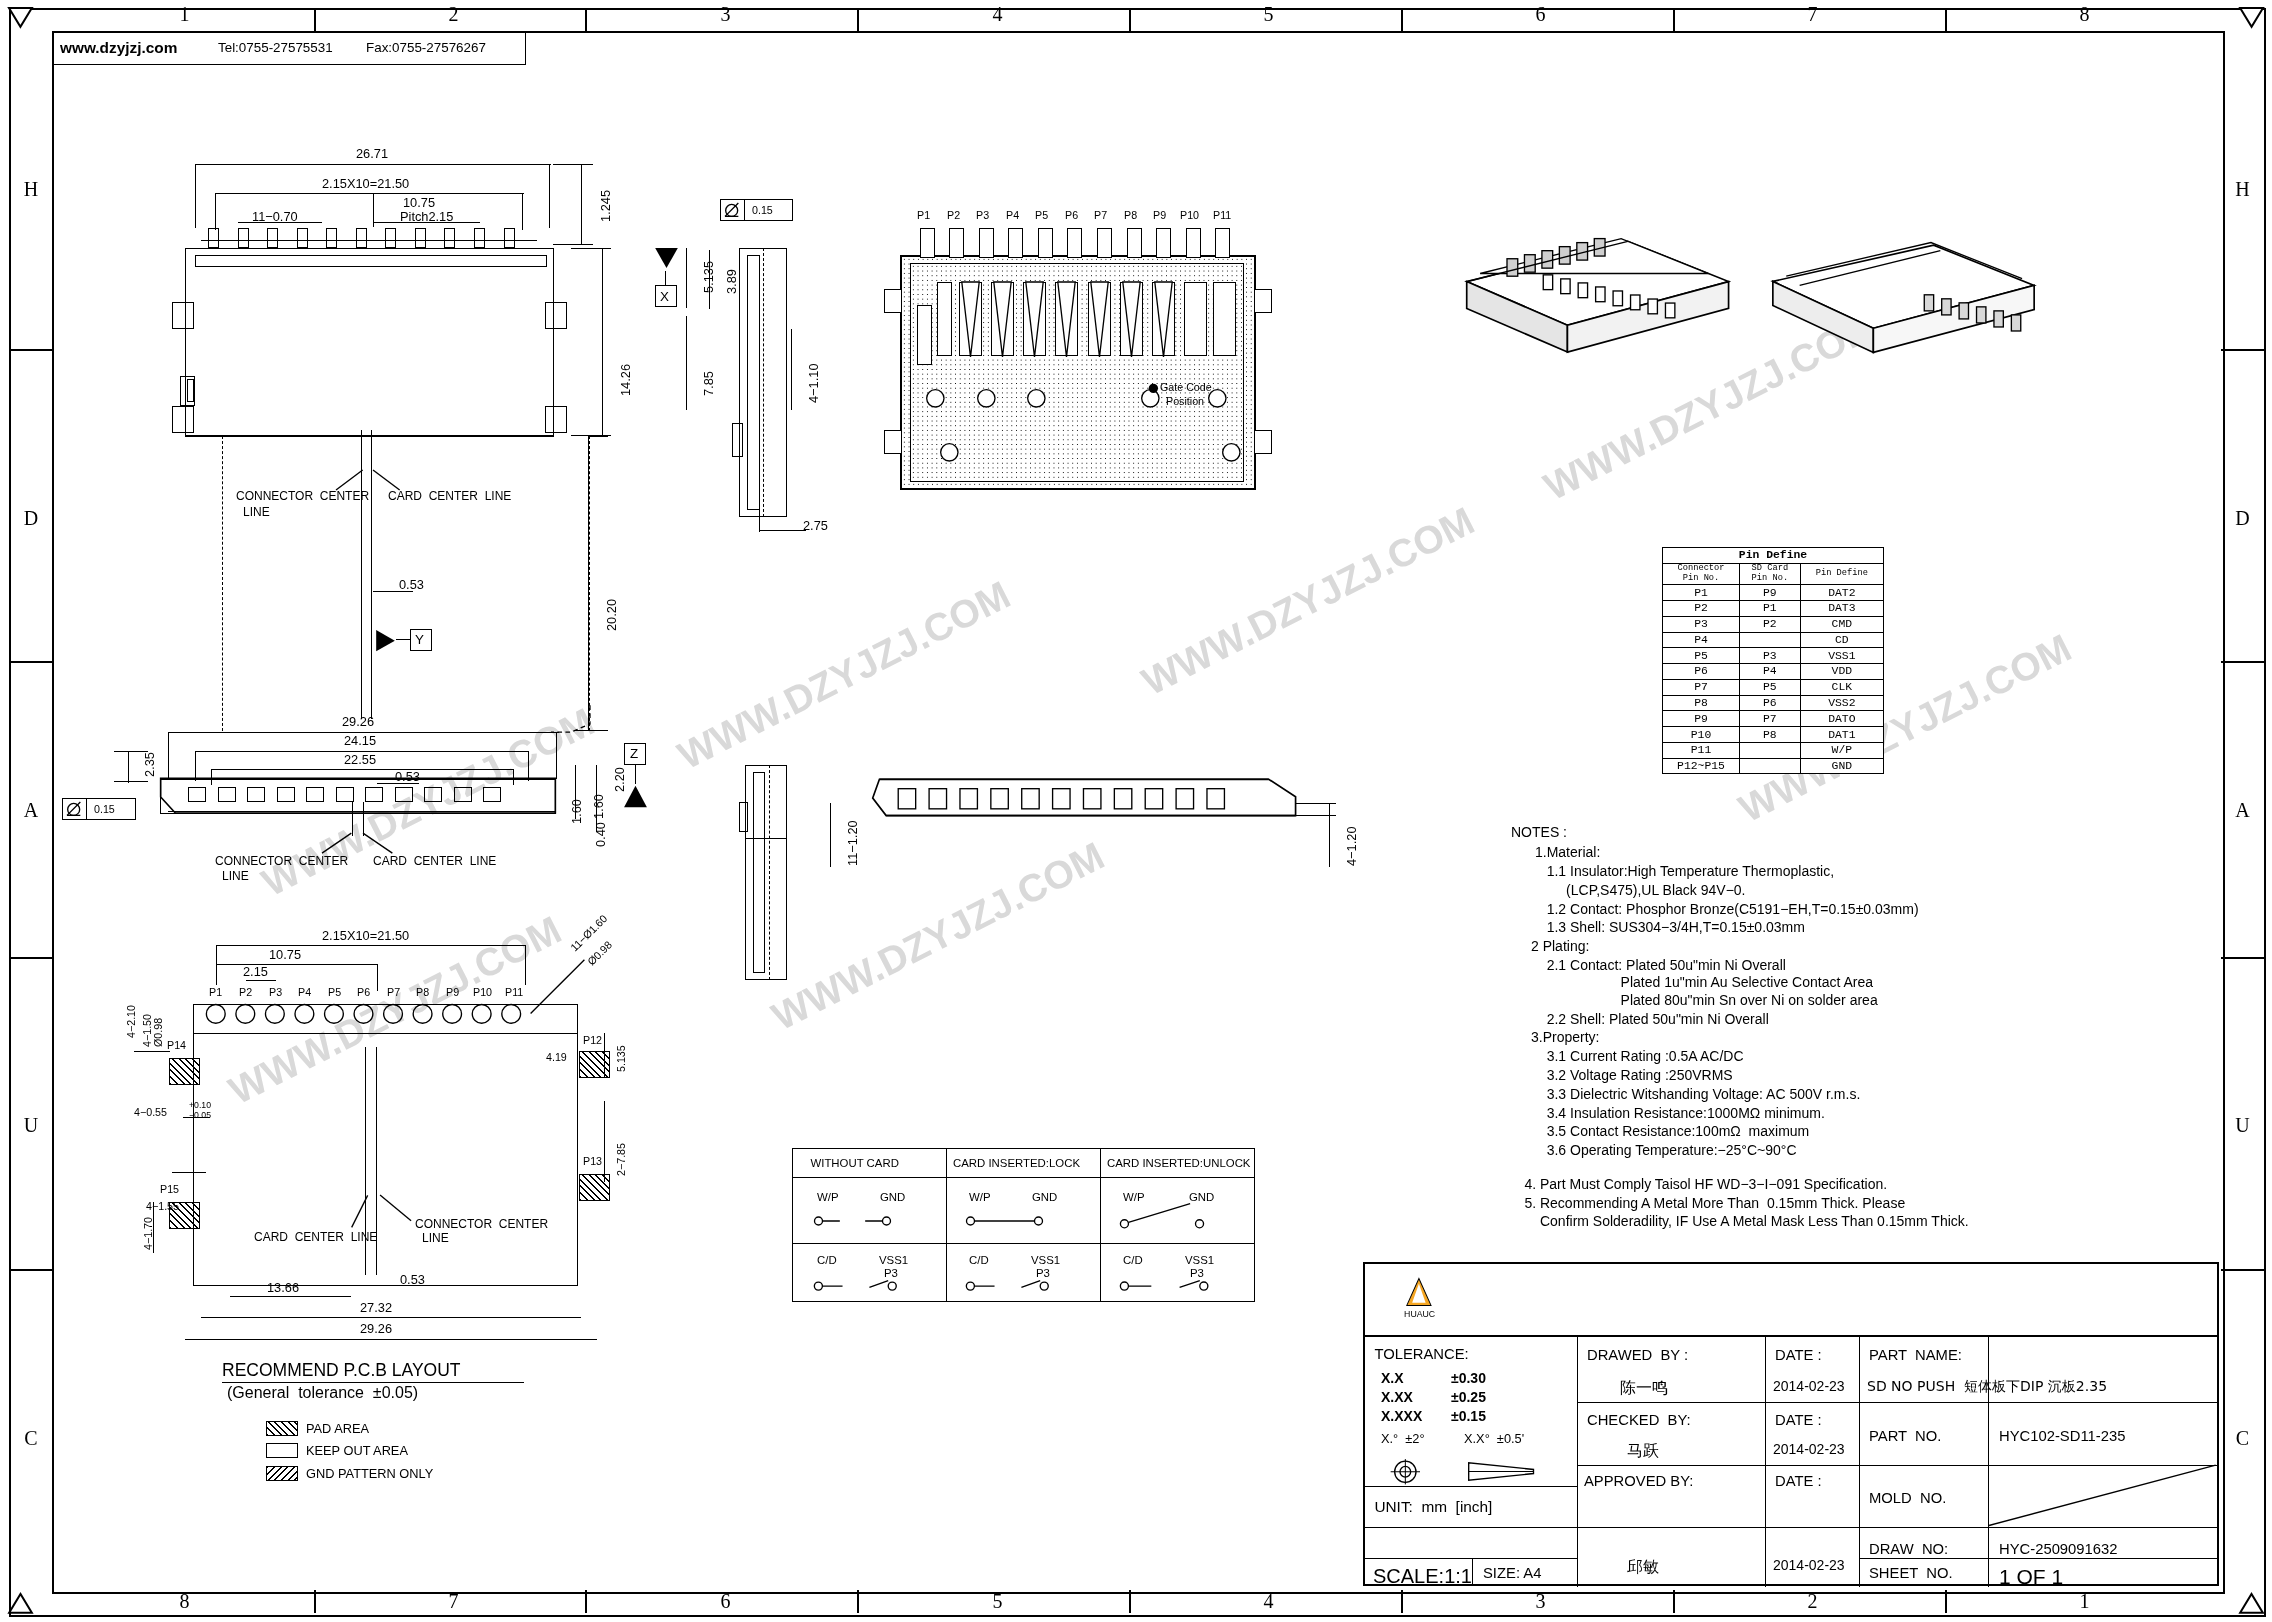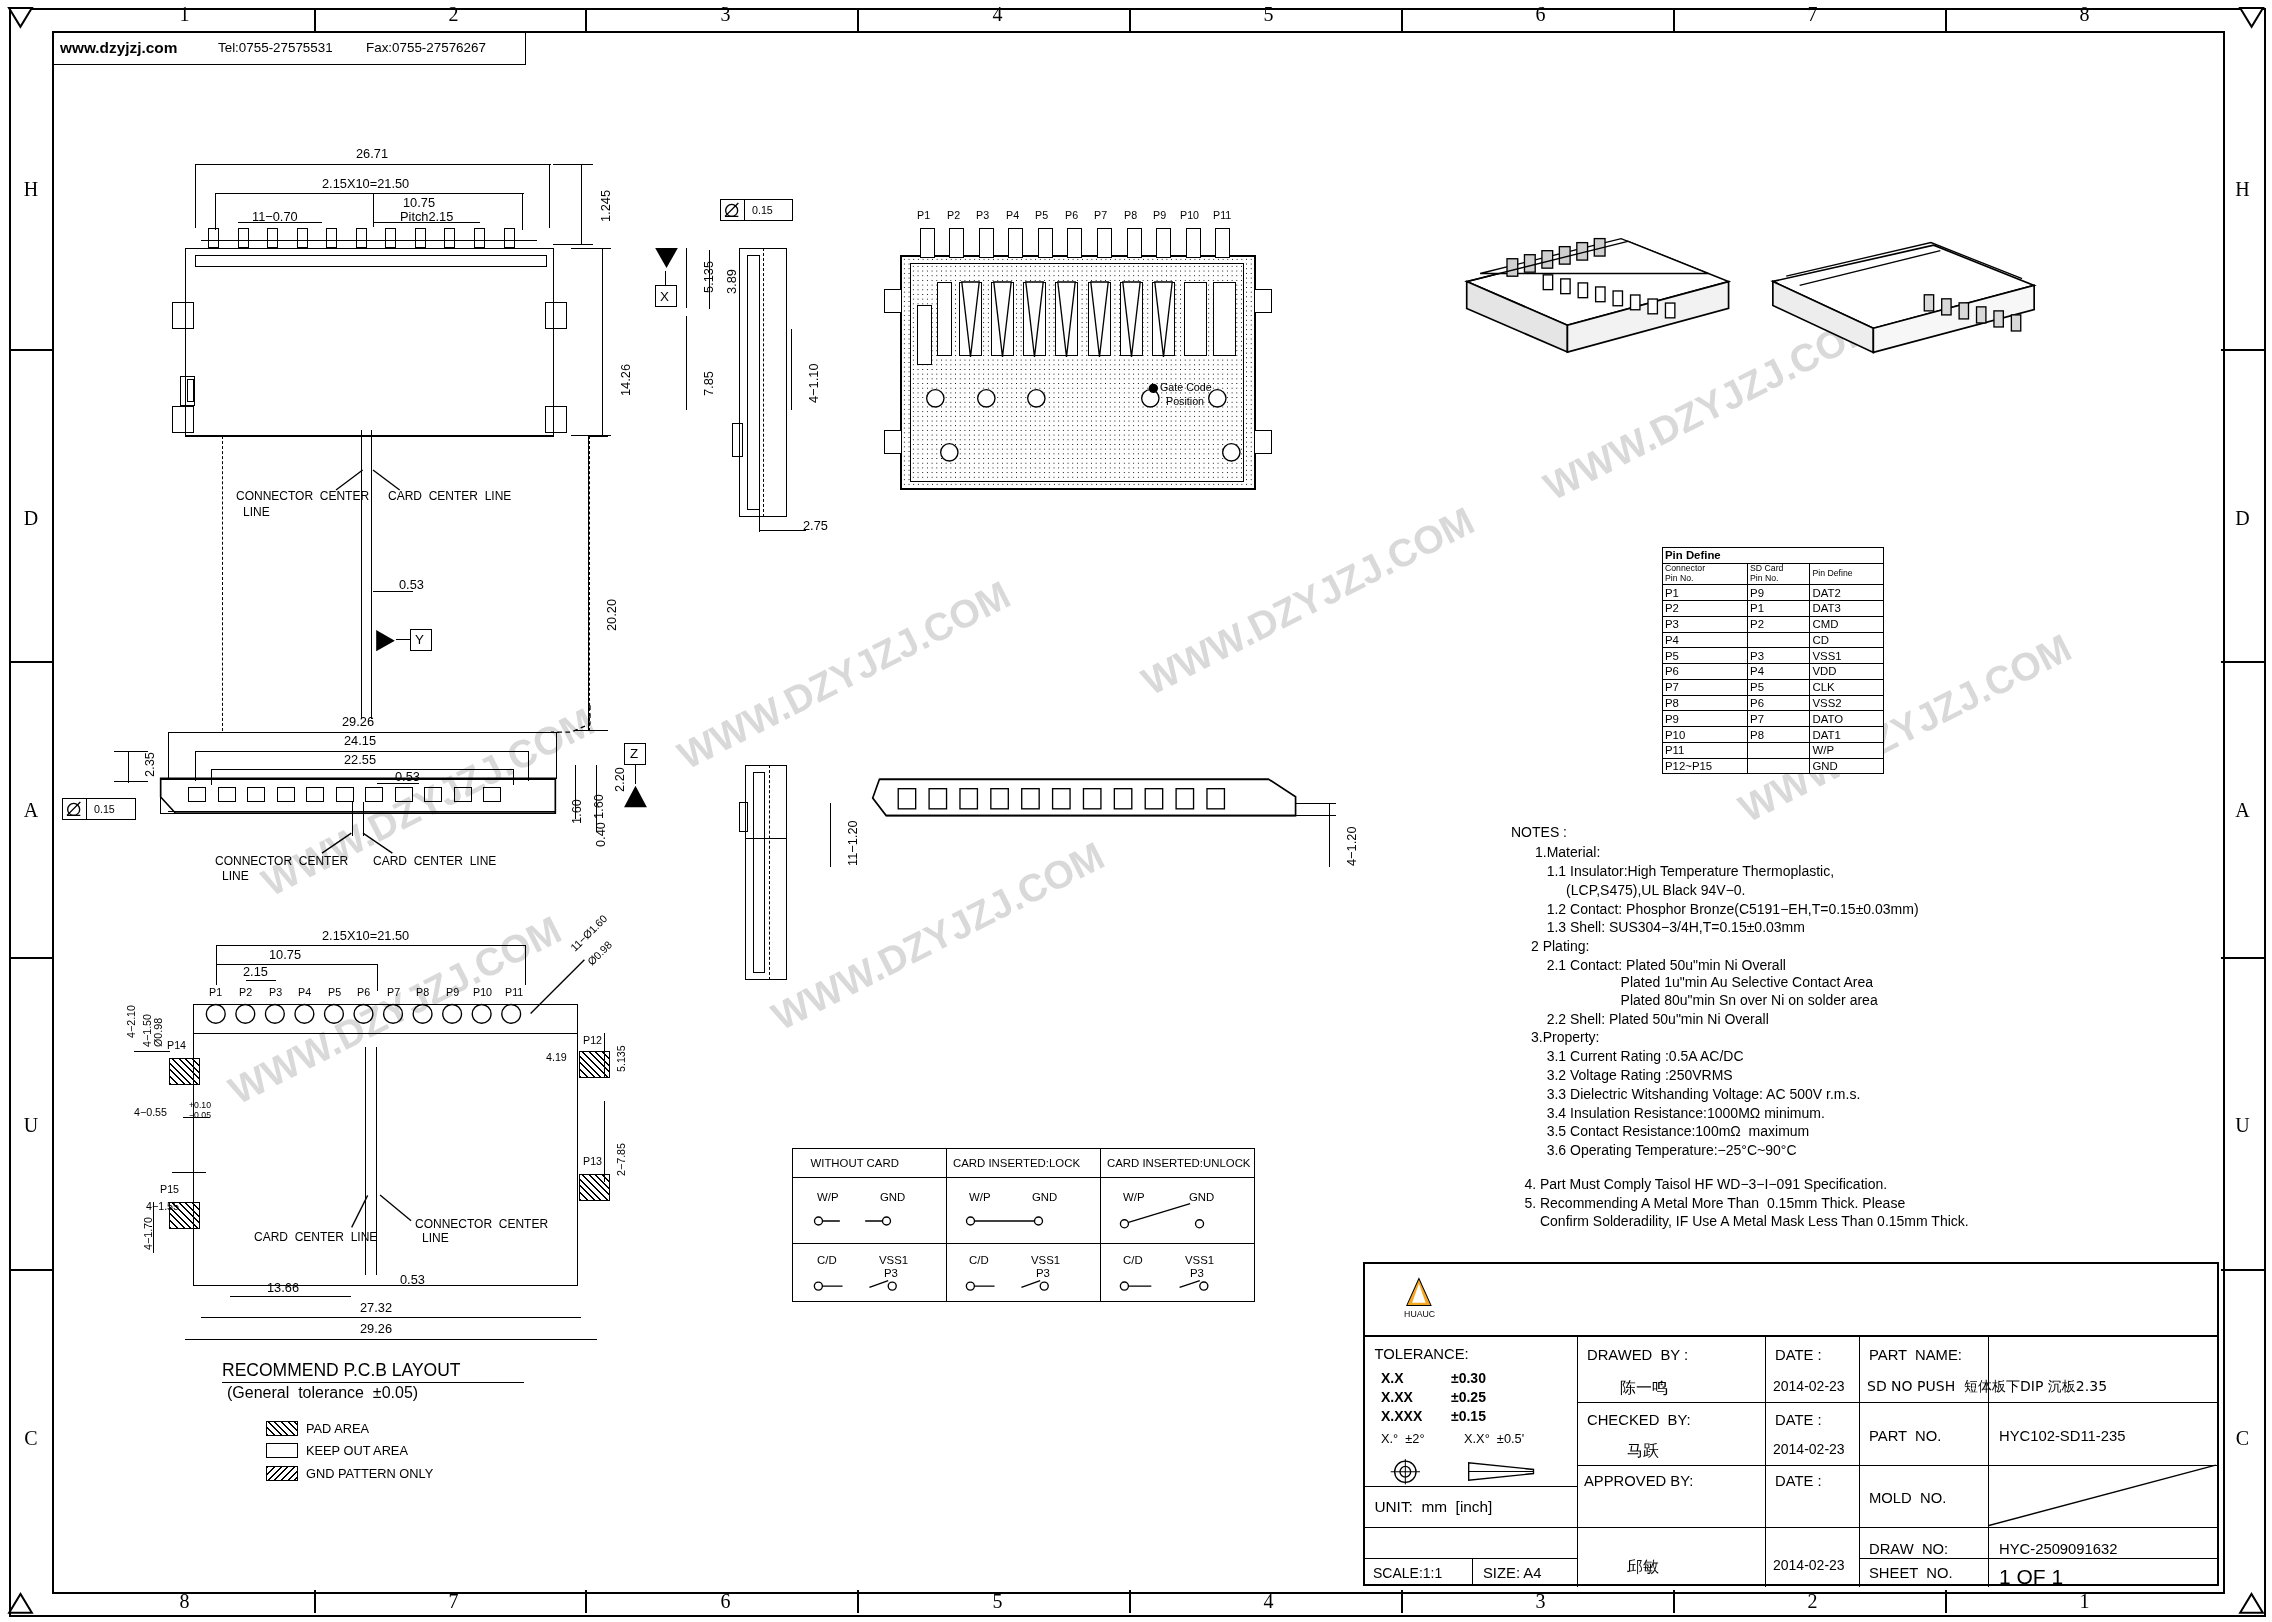--- a/index.html
+++ b/index.html
@@ -23,21 +23,21 @@
   
   .ln{position:absolute;background:#000;}
   .lnh{height:1.3px;}
   .lnv{width:1.3px;}
   .dash-h{position:absolute;height:0;border-top:1.3px dashed #000;}
   .dash-v{position:absolute;width:0;border-left:1.3px dashed #000;}
   .box{position:absolute;border:1.3px solid #000;box-sizing:border-box;}
   .box3{position:absolute;border:2px solid #000;box-sizing:border-box;}
   
   table{border-collapse:collapse;}
-  .tbl td,.tbl th{border:1.3px solid #000;font-size:11.4px;font-family:Liberation Sans, sans-serif;padding:0.7px 2px;color:#000;}
+  .tbl td,.tbl th{border:1.3px solid #000;font-size:11.4px;font-family:Liberation Mono, monospace;text-align:center;padding:0.7px 2px;color:#000;}
   .pin-tbl{position:absolute;left:1662px;top:547px;width:222px;background:#fff;}
   .pin-tbl td{height:13.4px;}
   .pin-title{font-weight:bold;font-size:12px;text-align:left;padding-left:2.7px;}
   
   #titleblock{position:absolute;left:1363px;top:1262px;width:856px;height:324px;border:2px solid #000;box-sizing:border-box;background:#fff;}
   .company{position:absolute;left:0;top:0;width:100%;height:73px;box-sizing:border-box;border-bottom:2px solid #000;}
   .company-name{position:absolute;left:117px;top:14.8px;font-size:31px;font-family:"DejaVu Sans",sans-serif;font-weight:bold;color:#000;letter-spacing:1.3px;}
   .logo{position:absolute;left:27px;top:9.4px;width:74px;height:54px;}
   
   .wm{position:absolute;color:#d9d9d9;font-family:"Liberation Sans",sans-serif;font-weight:bold;font-size:39px;white-space:nowrap;transform-origin:0 0;}
@@ -807,21 +807,21 @@
     <svg style="left:23px;top:195px;width:40px;height:25.5px" viewBox="0 0 60 38" width="40" height="25.5">
       <circle cx="26" cy="19" r="16" fill="none" stroke="#000" stroke-width="2"></circle>
       <circle cx="26" cy="19" r="8" fill="none" stroke="#000" stroke-width="2"></circle>
       <path d="M26,0 L26,38 M4,19 L48,19" stroke="#000" stroke-width="1.5"></path>
     </svg>
     <svg style="left:101px;top:196px;width:81px;height:23px" viewBox="0 0 120 34" width="81" height="23">
       <polygon points="4,4 4,30 100,20 100,14" fill="none" stroke="#000" stroke-width="2"></polygon>
       <path d="M4,17 L100,17" stroke="#000" stroke-width="1.5"></path>
     </svg>
     <div class="t sans" style="left:9.4px;top:234px;font-size:15.4px;">UNIT:  mm  [inch]</div>
-    <div class="t sans" style="left:8px;top:301px;font-size:14px;text-align:right;">SCALE:1:1</div>
+    <div class="t sans" style="left:8px;top:301px;font-size:20px;text-align:right;">SCALE:1:1</div>
     <div class="t sans" style="left:118px;top:301px;font-size:14.8px;">SIZE: A4</div>
 
     <div class="t sans" style="left:222px;top:83px;font-size:14.8px;">DRAWED  BY :</div>
     <div class="t sans" style="left:255px;top:114px;font-size:16px;font-family:'DejaVu Sans',sans-serif;">陈一鸣</div>
     <div class="t sans" style="left:410px;top:83px;font-size:14.8px;">DATE :</div>
     <div class="t sans" style="left:408px;top:114px;font-size:14px;">2014-02-23</div>
 
     <div class="t sans" style="left:222px;top:148px;font-size:14.8px;">CHECKED  BY:</div>
     <div class="t sans" style="left:262px;top:177px;font-size:16px;font-family:'DejaVu Sans',sans-serif;">马跃</div>
     <div class="t sans" style="left:410px;top:148px;font-size:14.8px;">DATE :</div>

